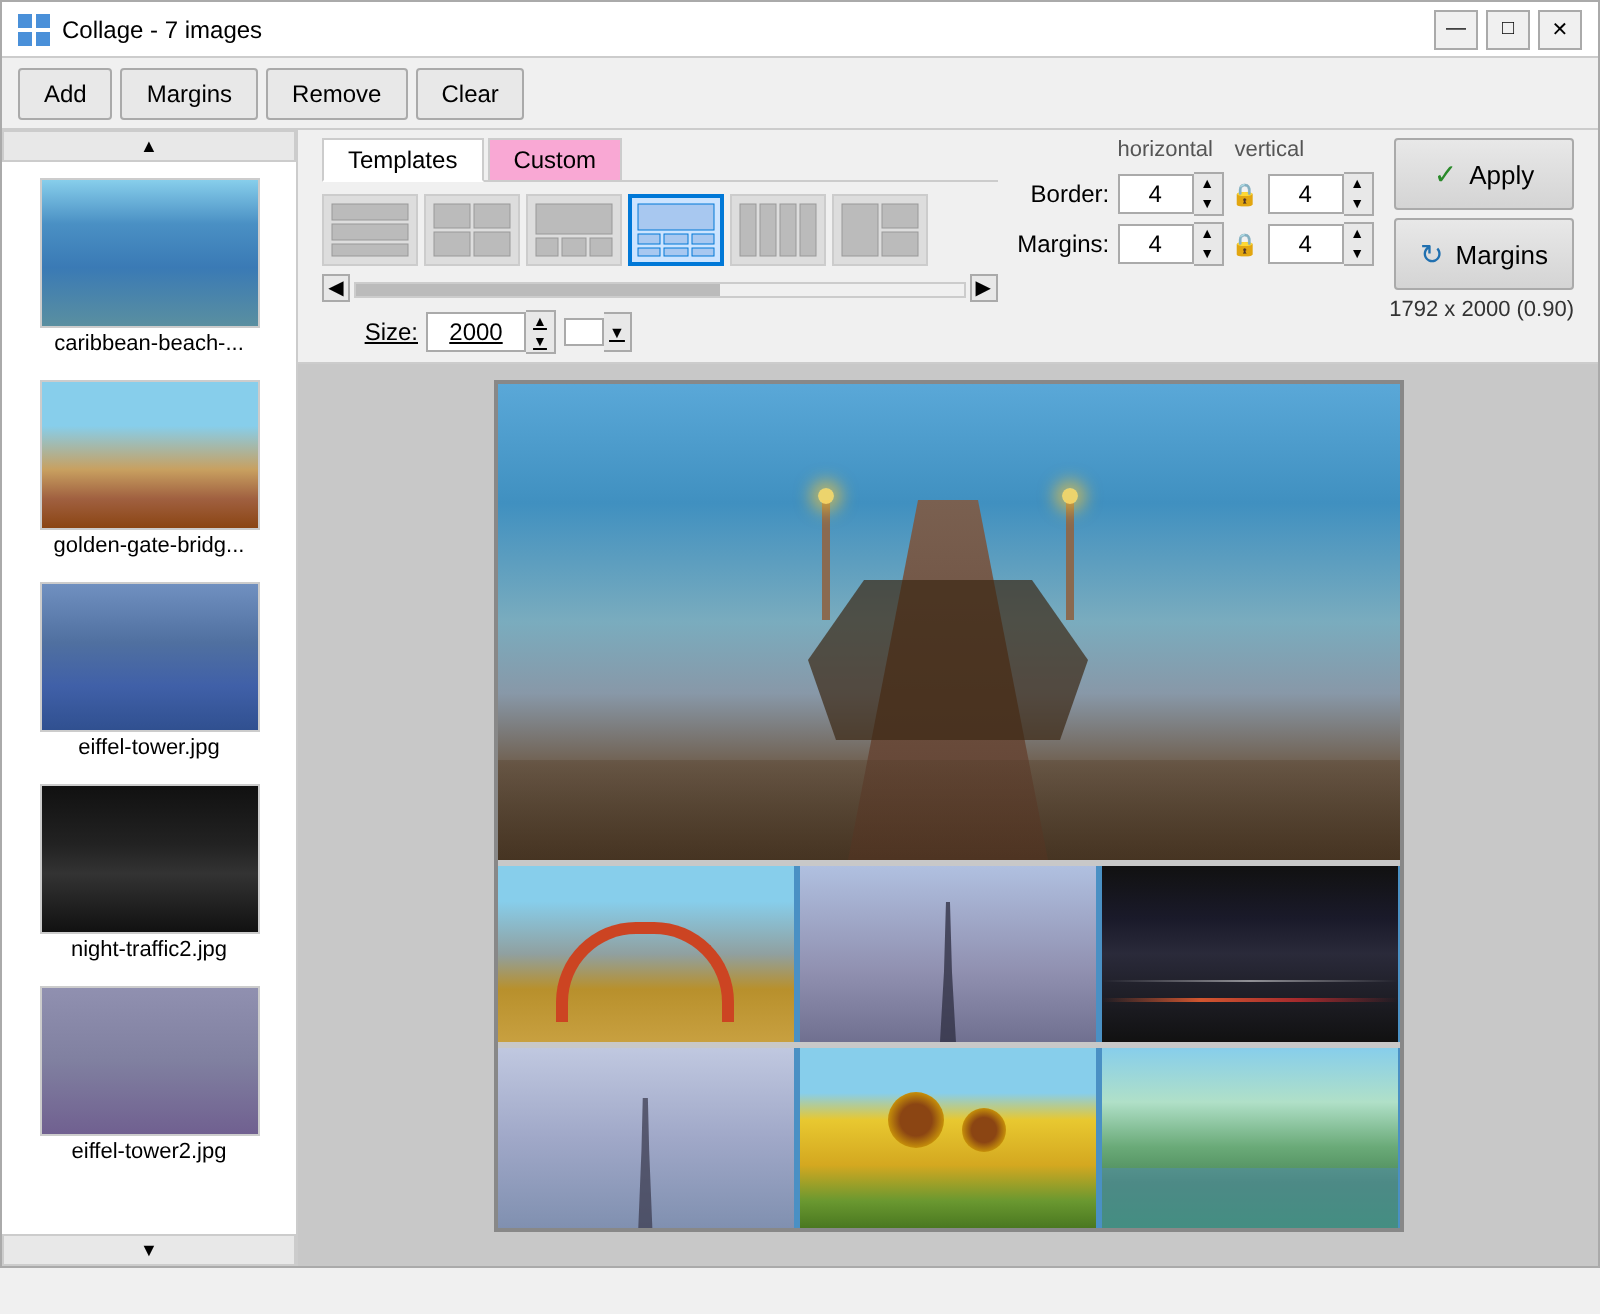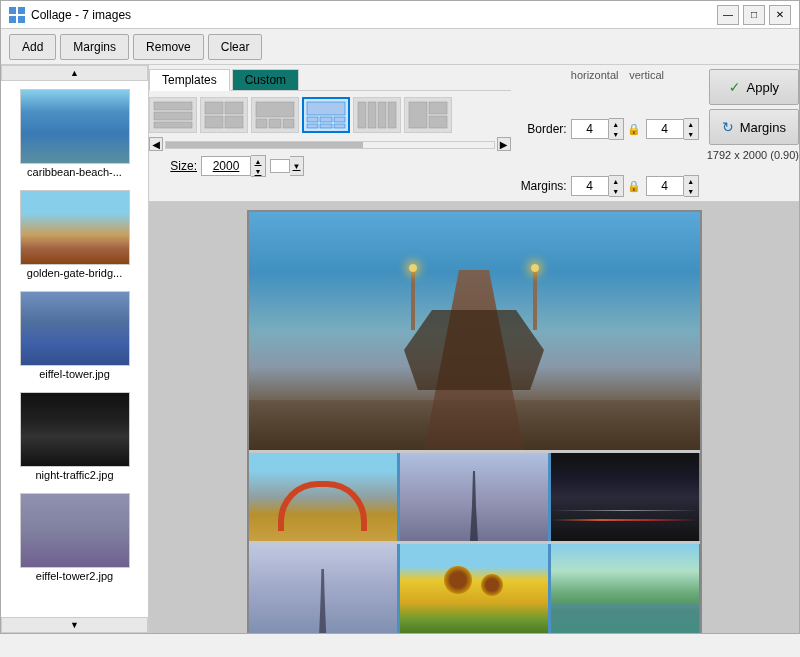--- a/index.html
+++ b/index.html
@@ -128,40 +128,40 @@
     .right-panel {
       display: flex;
       flex-direction: column;
       flex: 1;
     }
 
     
     .controls-area {
       background: #f0f0f0;
       border-bottom: 1px solid #ccc;
-      padding: 4px 0;
+      padding: 4px 12px;
       display: flex;
       align-items: flex-start;
       gap: 8px;
     }
 
     .templates-section {
       flex: 1;
     }
     .tab-bar {
       display: flex;
       border-bottom: 1px solid #ccc;
       margin-bottom: 4px;
     }
     .tab {
       padding: 3px 12px;
       border: 1px solid #ccc;
       border-bottom: none;
       cursor: pointer;
-      background: #0f766e;
+      background: #f9a8d4;
       font-size: 12px;
       margin-right: 2px;
     }
     .tab.active {
       background: #fff;
       border-bottom: 1px solid #fff;
       margin-bottom: -1px;
     }
     .template-grid {
       display: flex;
@@ -220,21 +220,20 @@
       display: flex;
       flex-direction: column;
       gap: 3px;
       font-size: 12px;
       justify-content: space-between;
     }
     .settings-row {
       display: flex;
       align-items: center;
       gap: 4px;
-      margin-top: 32px;
     }
     .settings-label {
       width: 48px;
       text-align: right;
     }
     .settings-subheader {
       display: flex;
       gap: 4px;
       margin-bottom: 2px;
       padding-left: 52px;

